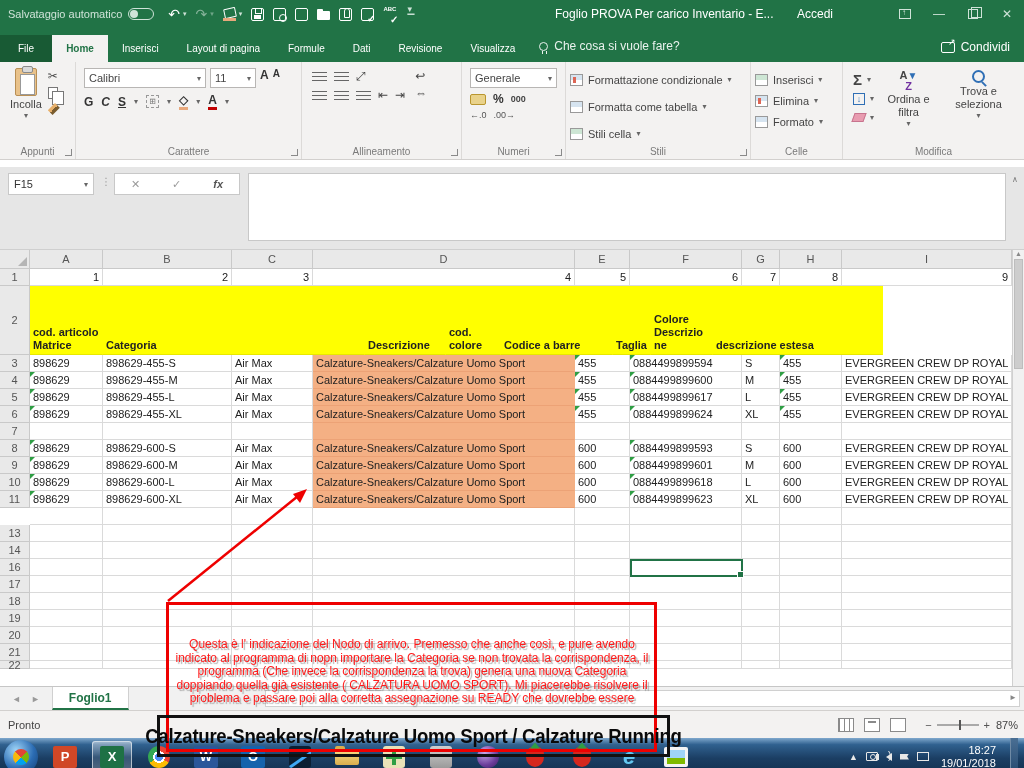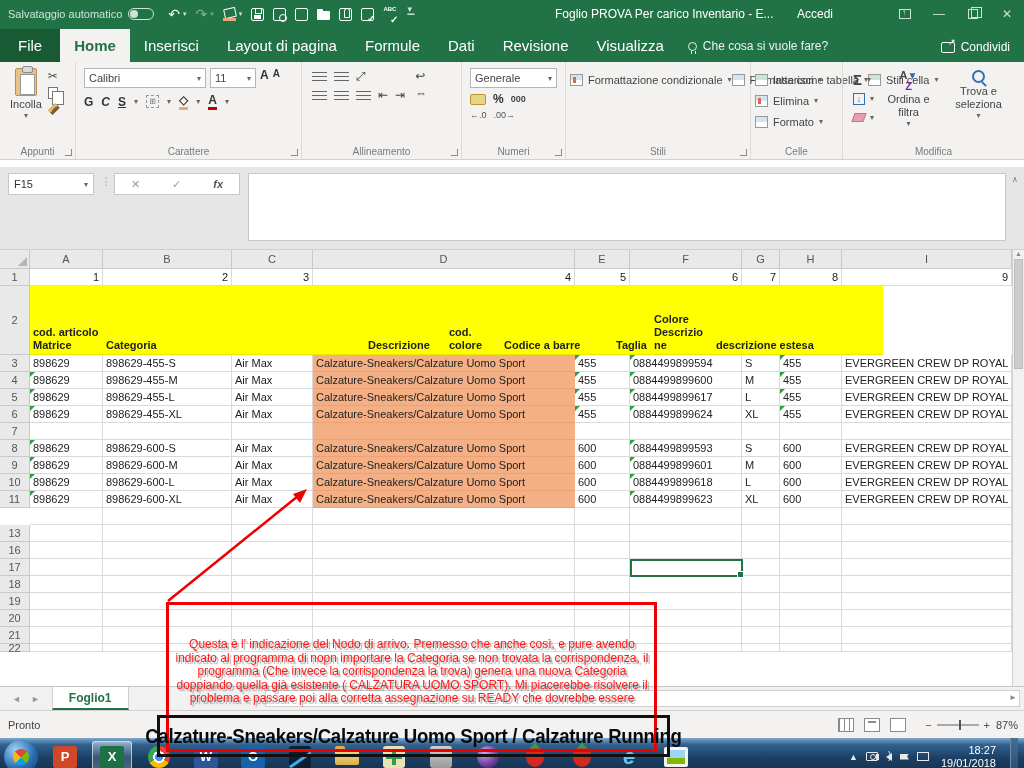--- a/index.html
+++ b/index.html
@@ -35,21 +35,21 @@
   .tb-accedi { position:absolute; left:797px; top:7px; font-size:12px; color:#fff; }
   .winbtns { position:absolute; right:0; top:0; height:28px; display:flex; align-items:center; gap:0; }
   .winbtn { width:34px; height:28px; display:flex; align-items:center; justify-content:center; color:#cfe3d8; font-size:12px; }
   .ribopt { width:12px; height:10px; border:1px solid #cfe3d8; position:relative; }
   .ribopt::before { content:"↑"; position:absolute; left:2px; top:-2px; font-size:8px; }
   .restore { width:10px; height:10px; border:1px solid #cfe3d8; position:relative; }
   .restore::before { content:""; position:absolute; left:2px; top:-3px; width:9px; height:9px; border:1px solid #cfe3d8; }
 
   
   .ribtabs { height:34px; background:#217346; display:flex; align-items:flex-end; color:#fff; flex:0 0 auto; position:relative; }
-  .rtab { padding:8px 14px 8px; font-size:15px; }
+  .rtab { padding:8px 14px 8px; font-size:10px; }
   .rtab.file { background:#185a34; padding:8px 18px; }
   .rtab.active { background:#f3f2f1; color:#217346; font-weight:bold; }
   .tellme { display:flex; align-items:center; gap:6px; margin-left:10px; padding-bottom:9px; font-size:12px; color:#eaf2ee; }
   .bulb { width:9px; height:9px; border:1.3px solid #eaf2ee; border-radius:50%; position:relative; }
   .bulb::after { content:""; position:absolute; left:2px; bottom:-4px; width:3px; height:3px; border-left:1.3px solid #eaf2ee; border-right:1.3px solid #eaf2ee; }
   .share { position:absolute; right:14px; bottom:8px; font-size:12px; color:#fff; display:flex; gap:6px; align-items:center; }
   .share-ic { width:14px; height:11px; border:1.2px solid #fff; border-radius:2px; position:relative; }
   .share-ic::after { content:"↗"; position:absolute; right:-2px; top:-6px; font-size:9px; }
 
   
@@ -327,21 +327,21 @@
         <div class="alnrow" style="font-size:9px; color:#555">
           <span>←.0</span>
           <span>.00→</span>
         </div>
       </div>
       <div class="glabel">Numeri</div>
       <span class="dlg"></span>
     </div>
 
     <div class="group" style="width:185px">
-      <div style="display:flex; gap:0; padding-top:4px">
+      <div style="display:flex; flex-direction:column; gap:8px; padding-top:4px">
         <span class="stirow">
           <span class="sqic red"></span>
           <span>Formattazione condizionale</span>
           <span class="caret">▾</span>
         </span>
         <span class="stirow">
           <span class="sqic"></span>
           <span>Formatta come tabella</span>
           <span class="caret">▾</span>
         </span>
@@ -585,20 +585,32 @@
           <div class="c" style="width: 129px; height: 17px;"></div>
           <div class="c" style="width: 81px; height: 17px;"></div>
           <div class="c" style="width: 262px; height: 17px;"></div>
           <div class="c" style="width: 55px; height: 17px;"></div>
           <div class="c" style="width: 112px; height: 17px;"></div>
           <div class="c" style="width: 38px; height: 17px;"></div>
           <div class="c" style="width: 62px; height: 17px;"></div>
           <div class="c" style="width: 170px; height: 17px;"></div>
         </div>
         <div class="grow" style="height: 17px;">
+          <div class="hc" style="width: 30px; height: 17px;">14</div>
+          <div class="c" style="width: 73px; height: 17px;"></div>
+          <div class="c" style="width: 129px; height: 17px;"></div>
+          <div class="c" style="width: 81px; height: 17px;"></div>
+          <div class="c" style="width: 262px; height: 17px;"></div>
+          <div class="c" style="width: 55px; height: 17px;"></div>
+          <div class="c" style="width: 112px; height: 17px;"></div>
+          <div class="c" style="width: 38px; height: 17px;"></div>
+          <div class="c" style="width: 62px; height: 17px;"></div>
+          <div class="c" style="width: 170px; height: 17px;"></div>
+        </div>
+        <div class="grow" style="height: 17px;">
           <div class="hc" style="width: 30px; height: 17px;">16</div>
           <div class="c" style="width: 73px; height: 17px;"></div>
           <div class="c" style="width: 129px; height: 17px;"></div>
           <div class="c" style="width: 81px; height: 17px;"></div>
           <div class="c" style="width: 262px; height: 17px;"></div>
           <div class="c" style="width: 55px; height: 17px;"></div>
           <div class="c" style="width: 112px; height: 17px;"></div>
           <div class="c" style="width: 38px; height: 17px;"></div>
           <div class="c" style="width: 62px; height: 17px;"></div>
           <div class="c" style="width: 170px; height: 17px;"></div>

